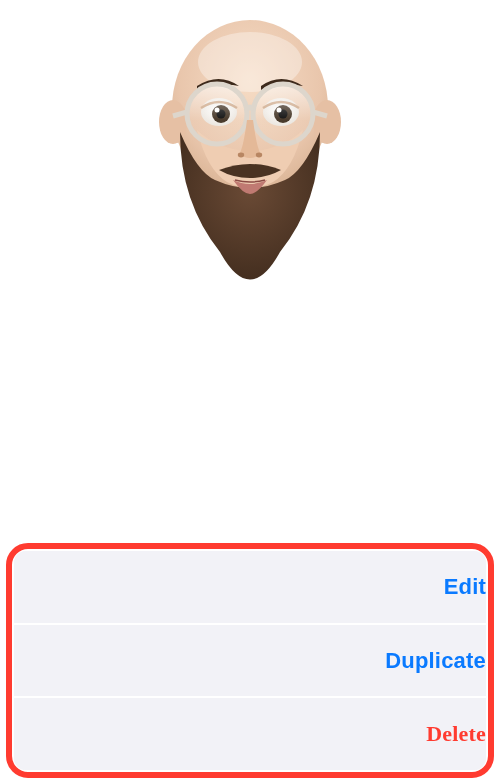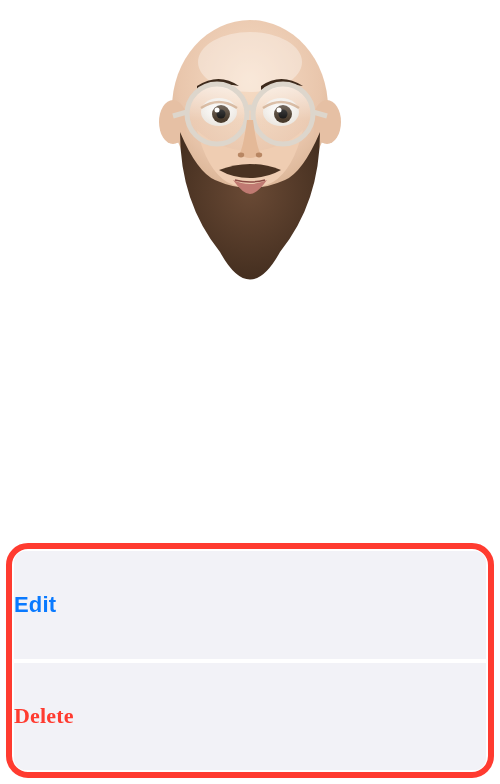--- a/index.html
+++ b/index.html
@@ -3,21 +3,21 @@
   <meta charset="utf-8">
   <style>
     * { margin: 0; padding: 0; box-sizing: border-box; }
     html, body { width: 500px; height: 784px; background: #fff; font-family: -apple-system, "SF Pro Text", "Helvetica Neue", Arial, sans-serif; overflow: hidden; }
     .canvas { position: relative; width: 500px; height: 784px; }
     .avatar-wrap { position: absolute; top: 0; left: 0; width: 500px; height: 330px; display: flex; align-items: flex-start; justify-content: center; padding-top: 12px; }
     .avatar { width: 230px; height: 290px; }
 
     .highlight-box { position: absolute; left: 6px; right: 6px; top: 543px; bottom: 6px; border: 6px solid #FF3B30; border-radius: 22px; }
     .sheet { position: absolute; left: 14px; right: 14px; bottom: 14px; top: 551px; display: flex; flex-direction: column; border-radius: 12px; overflow: hidden; background: #F2F2F7; }
-    .sheet-item { flex: 1 1 0; background: #F2F2F7; display: flex; align-items: center; justify-content: flex-start; font-size: 22px; font-weight: 600; letter-spacing: 0.2px; cursor: pointer; user-select: none; }
+    .sheet-item { flex: 1 1 0; background: #F2F2F7; display: flex; align-items: center; justify-content: flex-end; font-size: 22px; font-weight: 600; letter-spacing: 0.2px; cursor: pointer; user-select: none; }
     .sheet-sep { height: 2px; background: #FFFFFF; }
     .blue { color: #0A7AFF; }
     .red { color: #FF3B30; font-family: Liberation Serif, serif; }
   </style>
 </head>
 <body>
 
 <div class="canvas">
 
   <div class="avatar-wrap">
@@ -104,19 +104,22 @@
     </div>
   </div>
 
   <div class="highlight-box"></div>
 
   <div class="sheet">
     <div class="sheet-item blue">
       <span>Edit</span>
     </div>
     <div class="sheet-sep"></div>
+    <div class="sheet-item blue">
+      <span>Duplicate</span>
+    </div>
     <div class="sheet-sep"></div>
     <div class="sheet-item red">
       <span>Delete</span>
     </div>
   </div>
 
 </div>
 
 </body></html>

